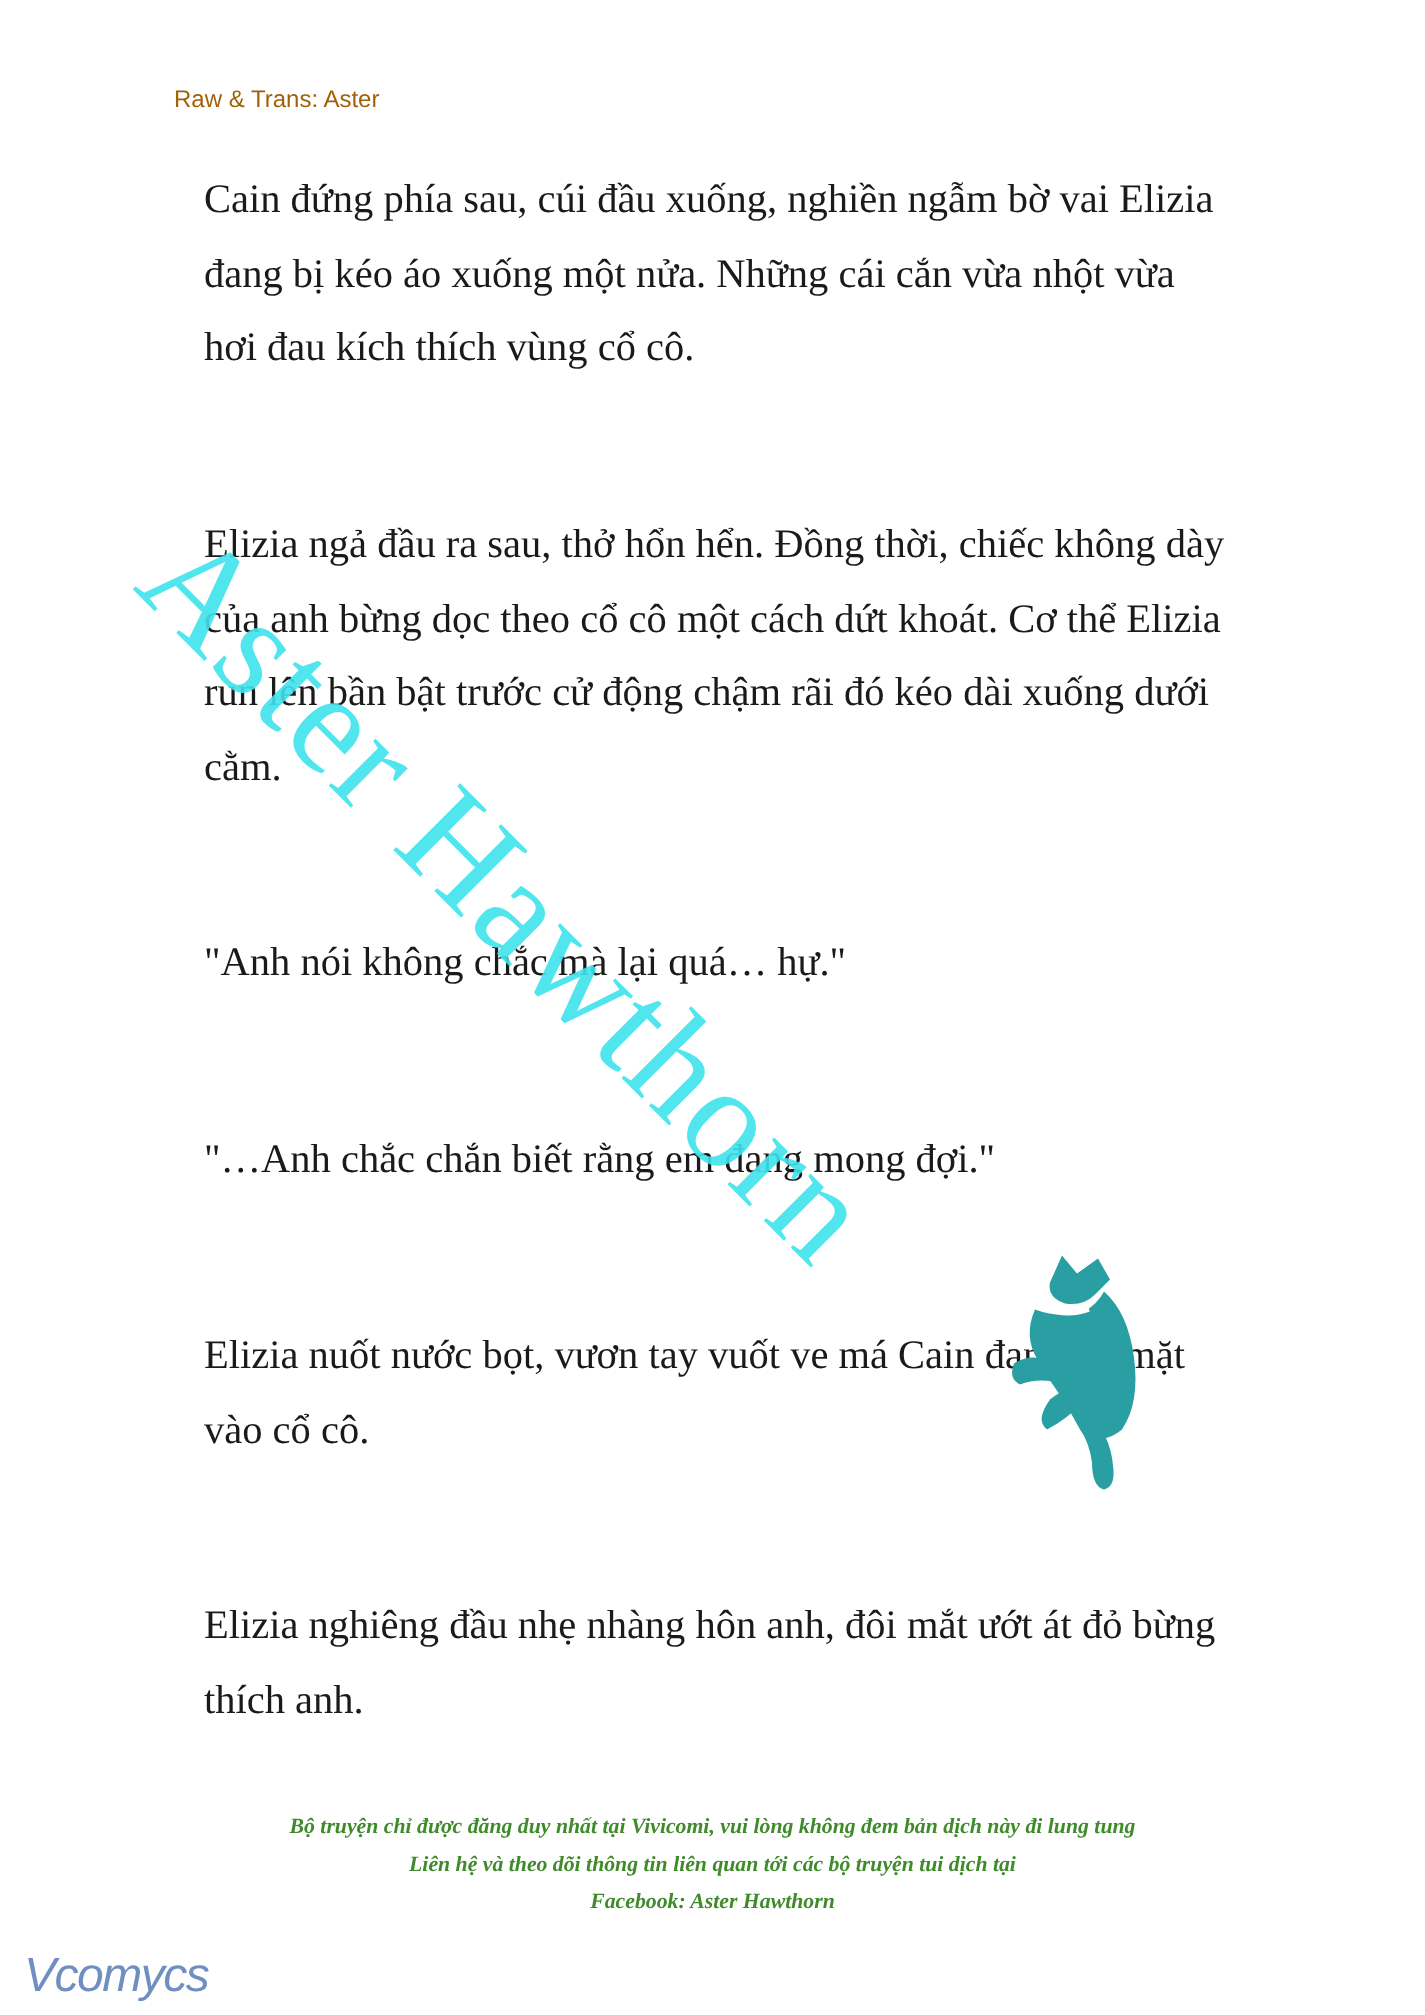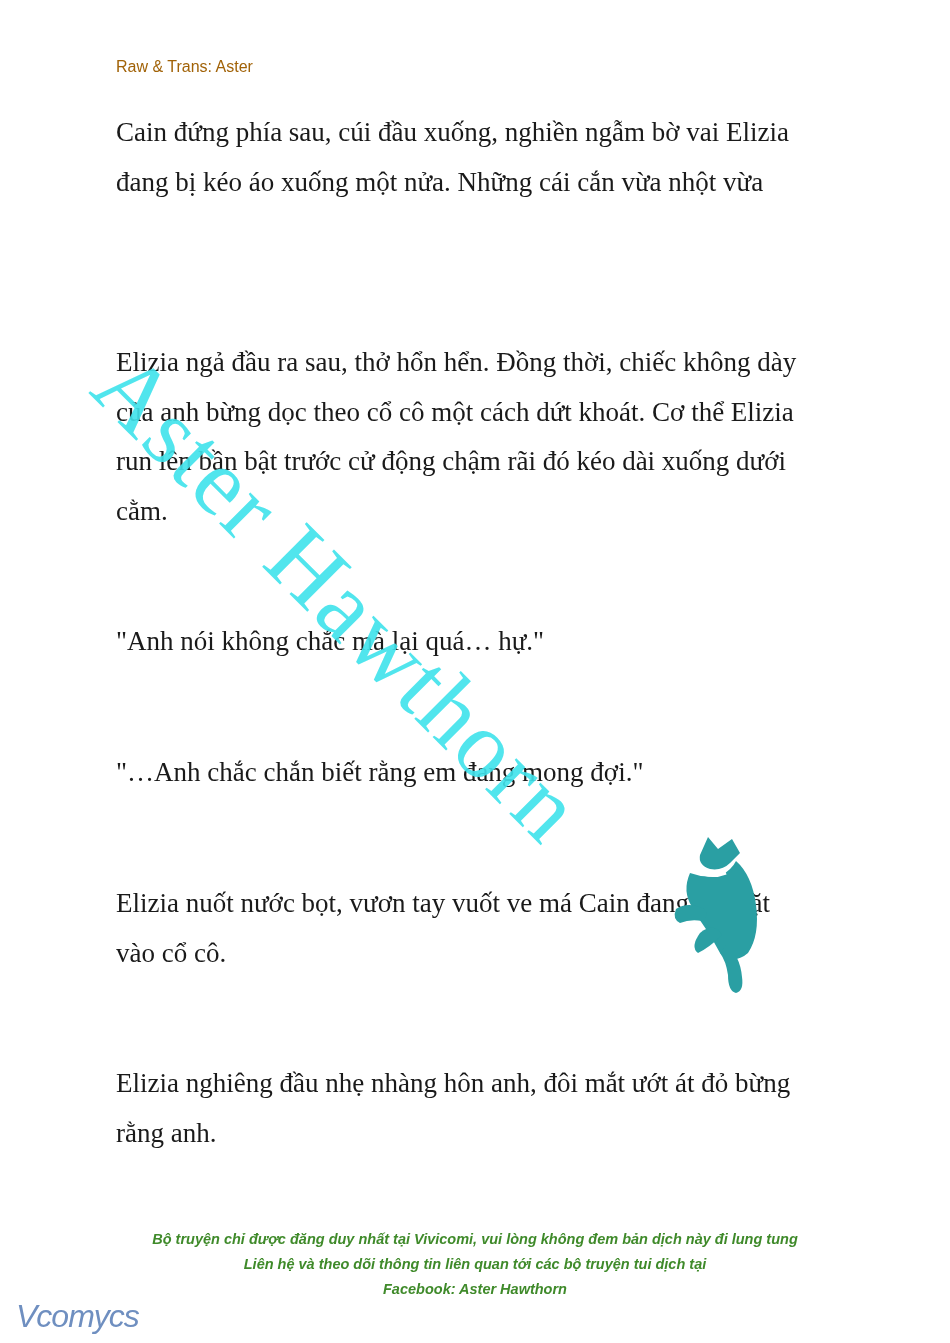--- a/index.html
+++ b/index.html
@@ -10,51 +10,52 @@
       color: #1a1a1a;
     }
     .header {
       position: absolute; left: 116px; top: 58px;
       font-family: "Liberation Sans", sans-serif; font-size: 16px; color: #a16207;
     }
     .para {
       position: absolute; left: 116px; width: 730px;
       font-size: 27px; line-height: 49.5px; margin: 0; white-space: nowrap;
     }
-    .para span { display: block; }
+    .para span { display: block; margin-left: 20px; }
     .watermark {
       position: absolute; left: 110px; top: 560px;
       font-family: "Liberation Serif", serif; font-size: 96px;
       color: #3fe3ec; opacity: 0.9;
       transform: rotate(45deg); transform-origin: 0 0;
       white-space: nowrap; letter-spacing: 2px;
       left: 150px; top: 330px;
     }
     .cat {
       position: absolute; left: 670px; top: 835px; width: 110px; height: 160px;
     }
     .footer {
       position: absolute; left: 0; width: 950px; text-align: center;
-      font-family: Liberation Sans, sans-serif; font-style: italic; font-weight: bold;
-      font-size: 14.5px; color: #3f8a2a; margin-top: 21px;
+      font-family: Liberation Serif, serif; font-style: italic; font-weight: bold;
+      font-size: 14.5px; color: #3f8a2a;
     }
     .logo {
       position: absolute; left: 16px; top: 1298px;
       font-family: "Liberation Sans", sans-serif; font-style: italic; font-weight: normal;
       font-size: 32px; letter-spacing: -1px; color: #6f8fc0;
     }
   </style>
 </head>
 <body>
 
 <div class="header">Raw &amp; Trans: Aster</div>
 
 <div class="para" style="top:108px">
   <span>Cain đứng phía sau, cúi đầu xuống, nghiền ngẫm bờ vai Elizia</span>
   <span>đang bị kéo áo xuống một nửa. Những cái cắn vừa nhột vừa</span>
+  <span>hơi đau kích thích vùng cổ cô.</span>
 </div>
 
 <div class="para" style="top:338px">
   <span>Elizia ngả đầu ra sau, thở hổn hển. Đồng thời, chiếc không dày</span>
   <span>của anh bừng dọc theo cổ cô một cách dứt khoát. Cơ thể Elizia</span>
   <span>run lên bần bật trước cử động chậm rãi đó kéo dài xuống dưới</span>
   <span>cằm.</span>
 </div>
 
 <div class="para" style="top:617px">
@@ -65,21 +66,21 @@
   <span>"…Anh chắc chắn biết rằng em đang mong đợi."</span>
 </div>
 
 <div class="para" style="top:879px">
   <span>Elizia nuốt nước bọt, vươn tay vuốt ve má Cain đang úp mặt</span>
   <span>vào cổ cô.</span>
 </div>
 
 <div class="para" style="top:1059px">
   <span>Elizia nghiêng đầu nhẹ nhàng hôn anh, đôi mắt ướt át đỏ bừng</span>
-  <span>rằng anh.</span>
+  <span>thích anh.</span>
 </div>
 
 <div class="watermark">Aster Hawthorn</div>
 
 <svg class="cat" viewBox="0 0 110 160">
   <g fill="#2a9fa3">
 
     <path d="M30 20 L38 2 L48 14 L62 4 L70 18 L60 28 Q52 36 40 34 Q28 30 30 20 Z"></path>
 
     <path d="M20 38 Q36 44 52 40 Q62 34 66 26 Q82 40 86 70 Q90 100 78 118 Q64 130 50 118 L40 100 Q30 86 22 72 Q12 56 20 38 Z"></path>

